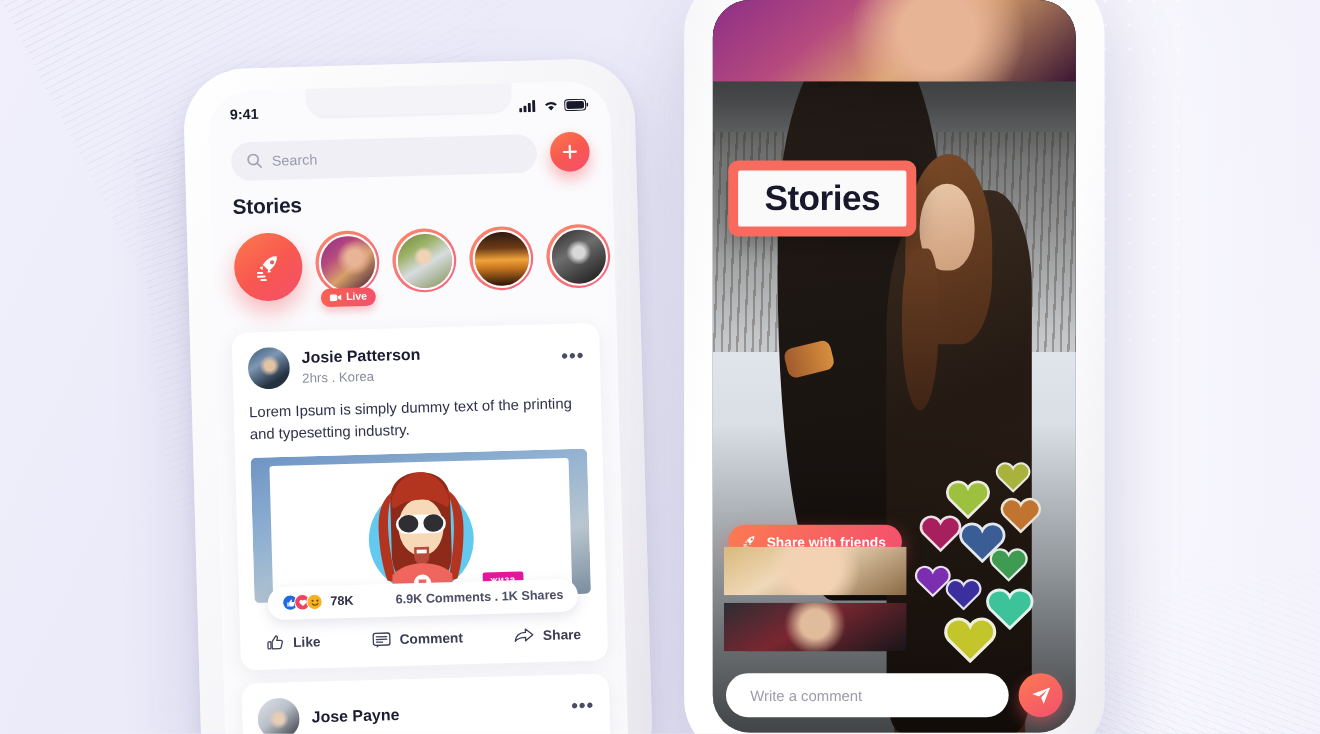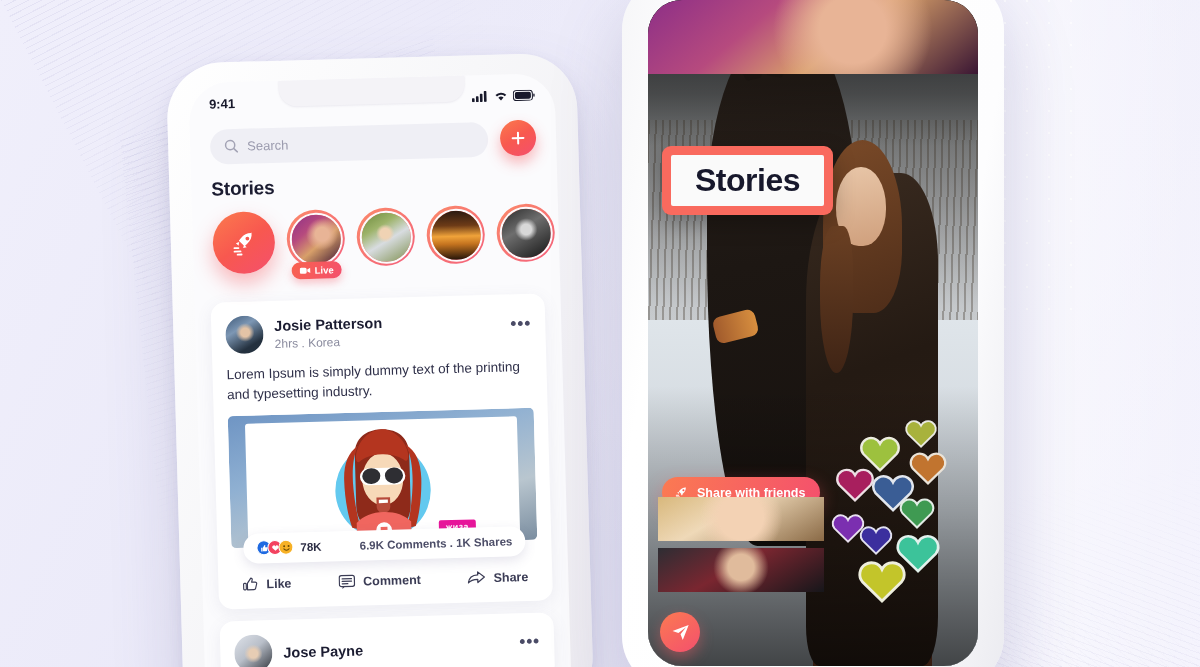--- a/index.html
+++ b/index.html
@@ -571,20 +571,23 @@
             <div class="ph-bryan"></div>
           </div>
         <div>
           <div class="cmt-name">Bryan Garner</div>
           <div class="cmt-text">Hey! Very Nice.</div>
         </div>
       </div>
     </div>
 
     <div class="cmt-bar">
+      <div class="cmt-input">
+        <span>Write a comment</span>
+      </div>
       <div class="send-btn">
         <svg width="19" height="19" viewBox="0 0 20 20">
           <path d="M18.6 2 1.6 8.4l6.2 2.2 8-6-5.8 7.2 2.4 6.2z" fill="#fff"></path>
         </svg>
       </div>
     </div>
   </div>
 </div>
 
 </body></html>

